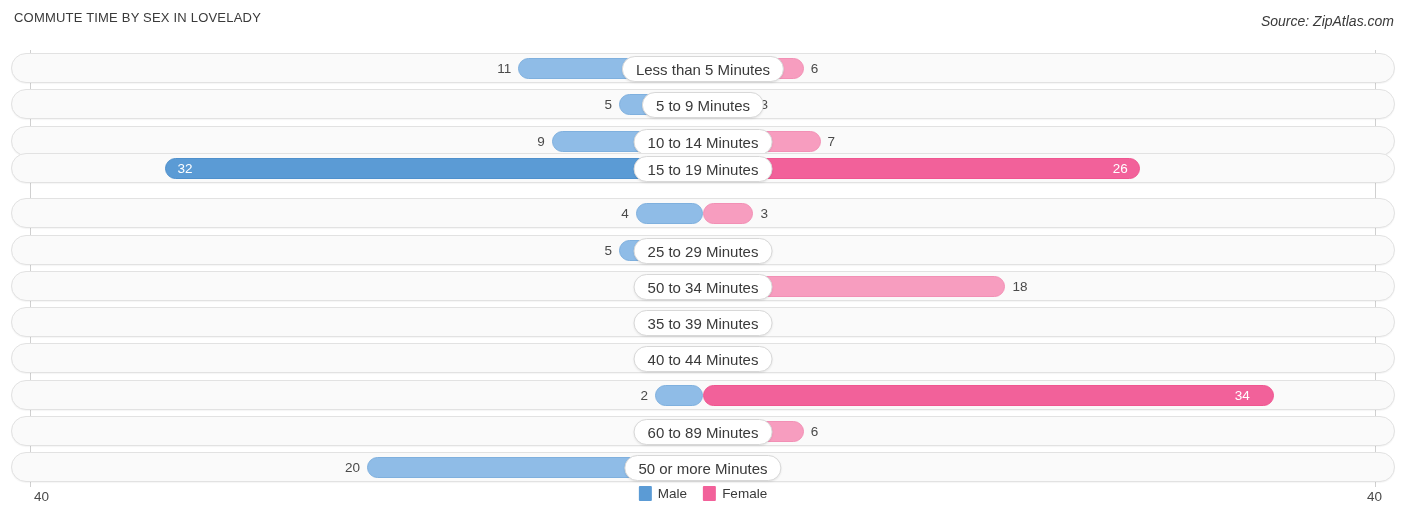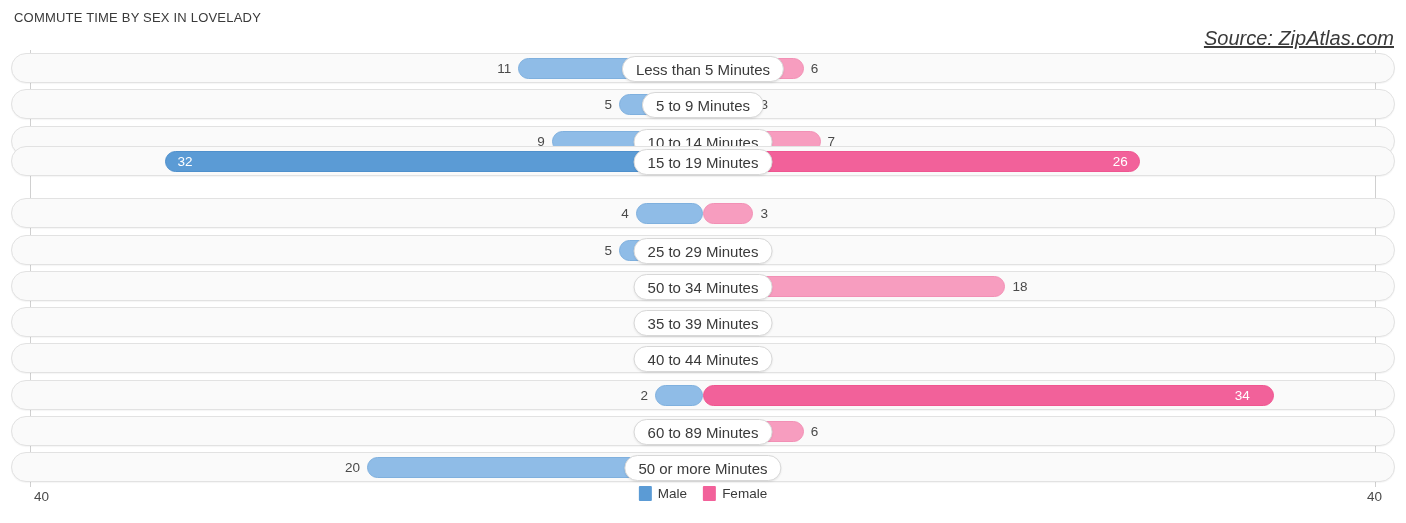--- a/index.html
+++ b/index.html
@@ -29,26 +29,25 @@
     top: 10px;
     font-size: 13px;
     letter-spacing: 0.2px;
     color: #3a3a3a;
     font-weight: 400;
     white-space: nowrap;
   }
   .source {
     position: absolute;
     right: 12px;
-    top: 27px;
-    font-size: 20px;
+    top: 13px;
+    font-size: 14px;
     font-style: italic;
     color: #3a3a3a;
     white-space: nowrap;
-    text-decoration: underline;
   }
 
   
   .plot {
     position: absolute;
     left: 0;
     top: 50px;
     width: 1406px;
     height: 437px;
   }
@@ -221,21 +220,21 @@
         </div>
         <div class="row" style="top: 75.6px;">
           <div class="row-inner">
             <div class="bar male" style="width: 151.2px;"></div>
             <div class="bar female" style="width: 117.6px;"></div>
             <div class="val male" style="right: calc(50% + 158.2px); width: 40px;">9</div>
             <div class="val female" style="left: calc(50% + 124.6px); width: 40px;">7</div>
             <div class="pill">10 to 14 Minutes</div>
           </div>
         </div>
-        <div class="row" style="top: 96px;">
+        <div class="row" style="top: 103px;">
           <div class="row-inner">
             <div class="bar male hi" style="width: 537.6px;"></div>
             <div class="bar female hi" style="width: 436.8px;"></div>
             <div class="val-in male" style="left: calc(50% - 525.6px); width: 40px; text-align: left;">32</div>
             <div class="val-in female" style="left: calc(50% + 384.8px); width: 40px; text-align: right;">26</div>
             <div class="pill">15 to 19 Minutes</div>
           </div>
         </div>
         <div class="row" style="top: 148.2px;">
           <div class="row-inner">

